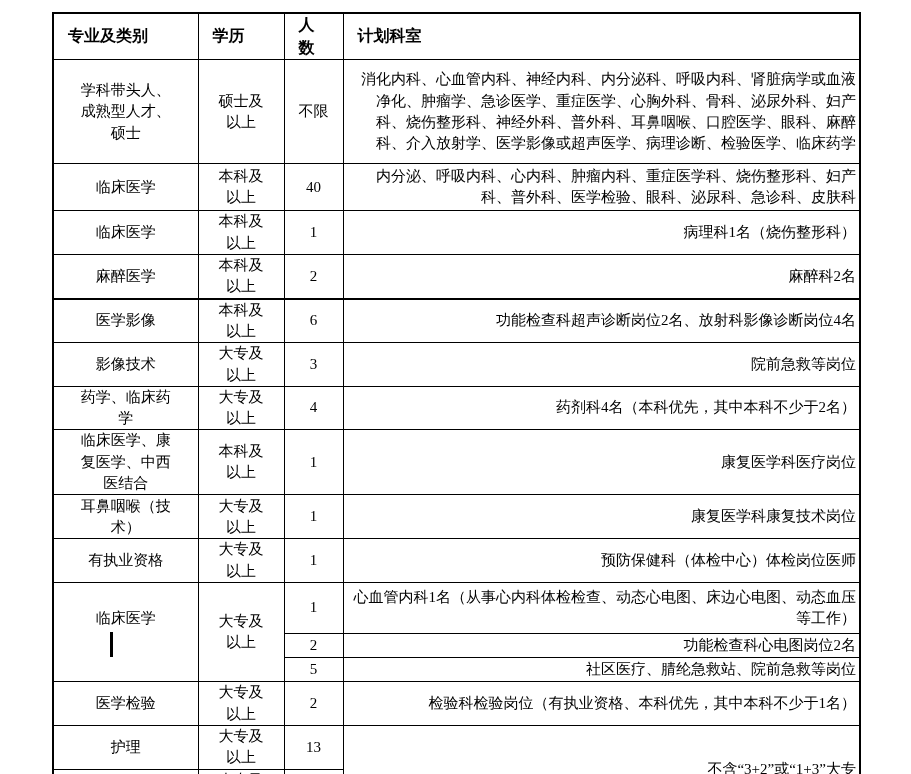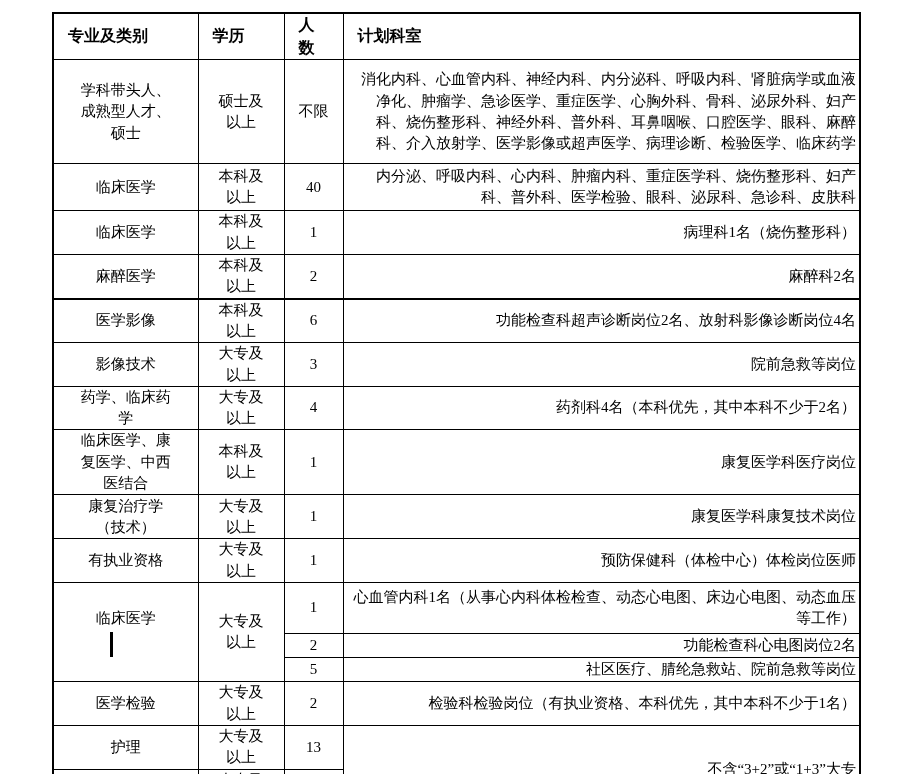--- a/index.html
+++ b/index.html
@@ -121,21 +121,21 @@
         <td class="c-count">4</td>
         <td class="c-dept">药剂科4名（本科优先，其中本科不少于2名）</td>
       </tr>
       <tr style="height:44px">
         <td class="c-major">临床医学、康复医学、中西医结合</td>
         <td class="c-degree">本科及以上</td>
         <td class="c-count">1</td>
         <td class="c-dept">康复医学科医疗岗位</td>
       </tr>
       <tr style="height:44px">
-        <td class="c-major">康复治疗学（技术）</td>
+        <td class="c-major">耳鼻咽喉（技术）</td>
         <td class="c-degree">大专及以上</td>
         <td class="c-count">1</td>
         <td class="c-dept">康复医学科康复技术岗位</td>
       </tr>
       <tr style="height:24px">
         <td class="c-major">有执业资格</td>
         <td class="c-degree">大专及以上</td>
         <td class="c-count">1</td>
         <td class="c-dept">预防保健科（体检中心）体检岗位医师</td>
       </tr>

